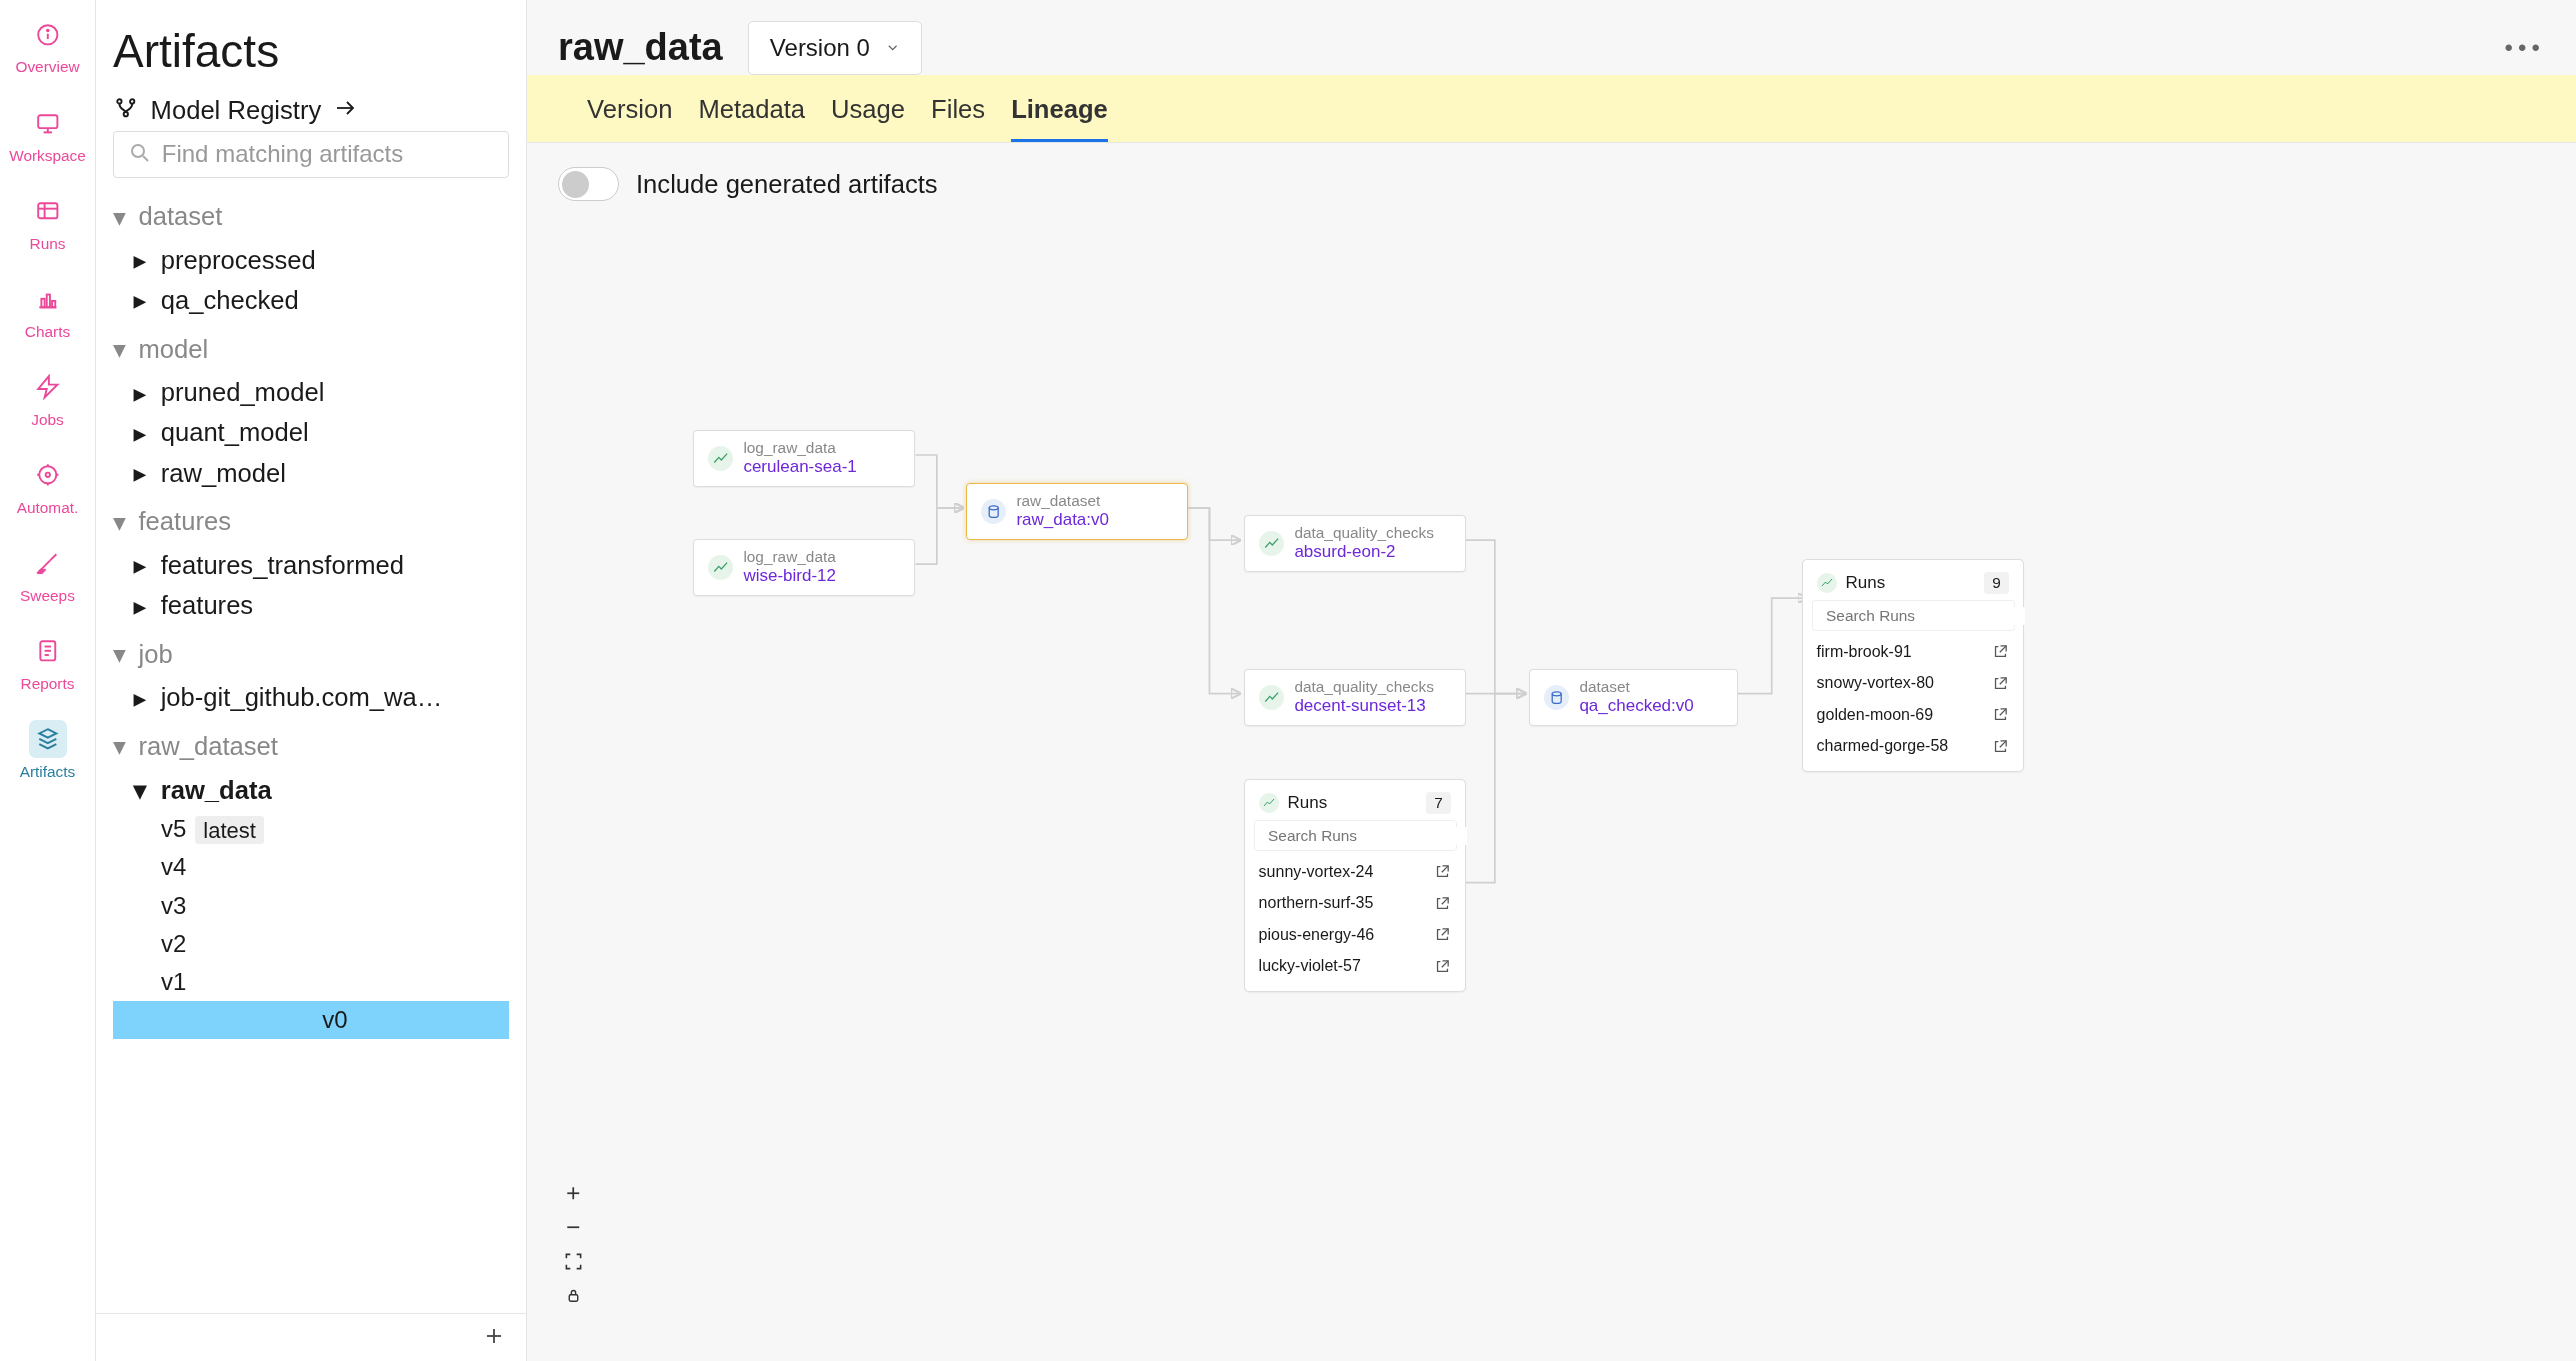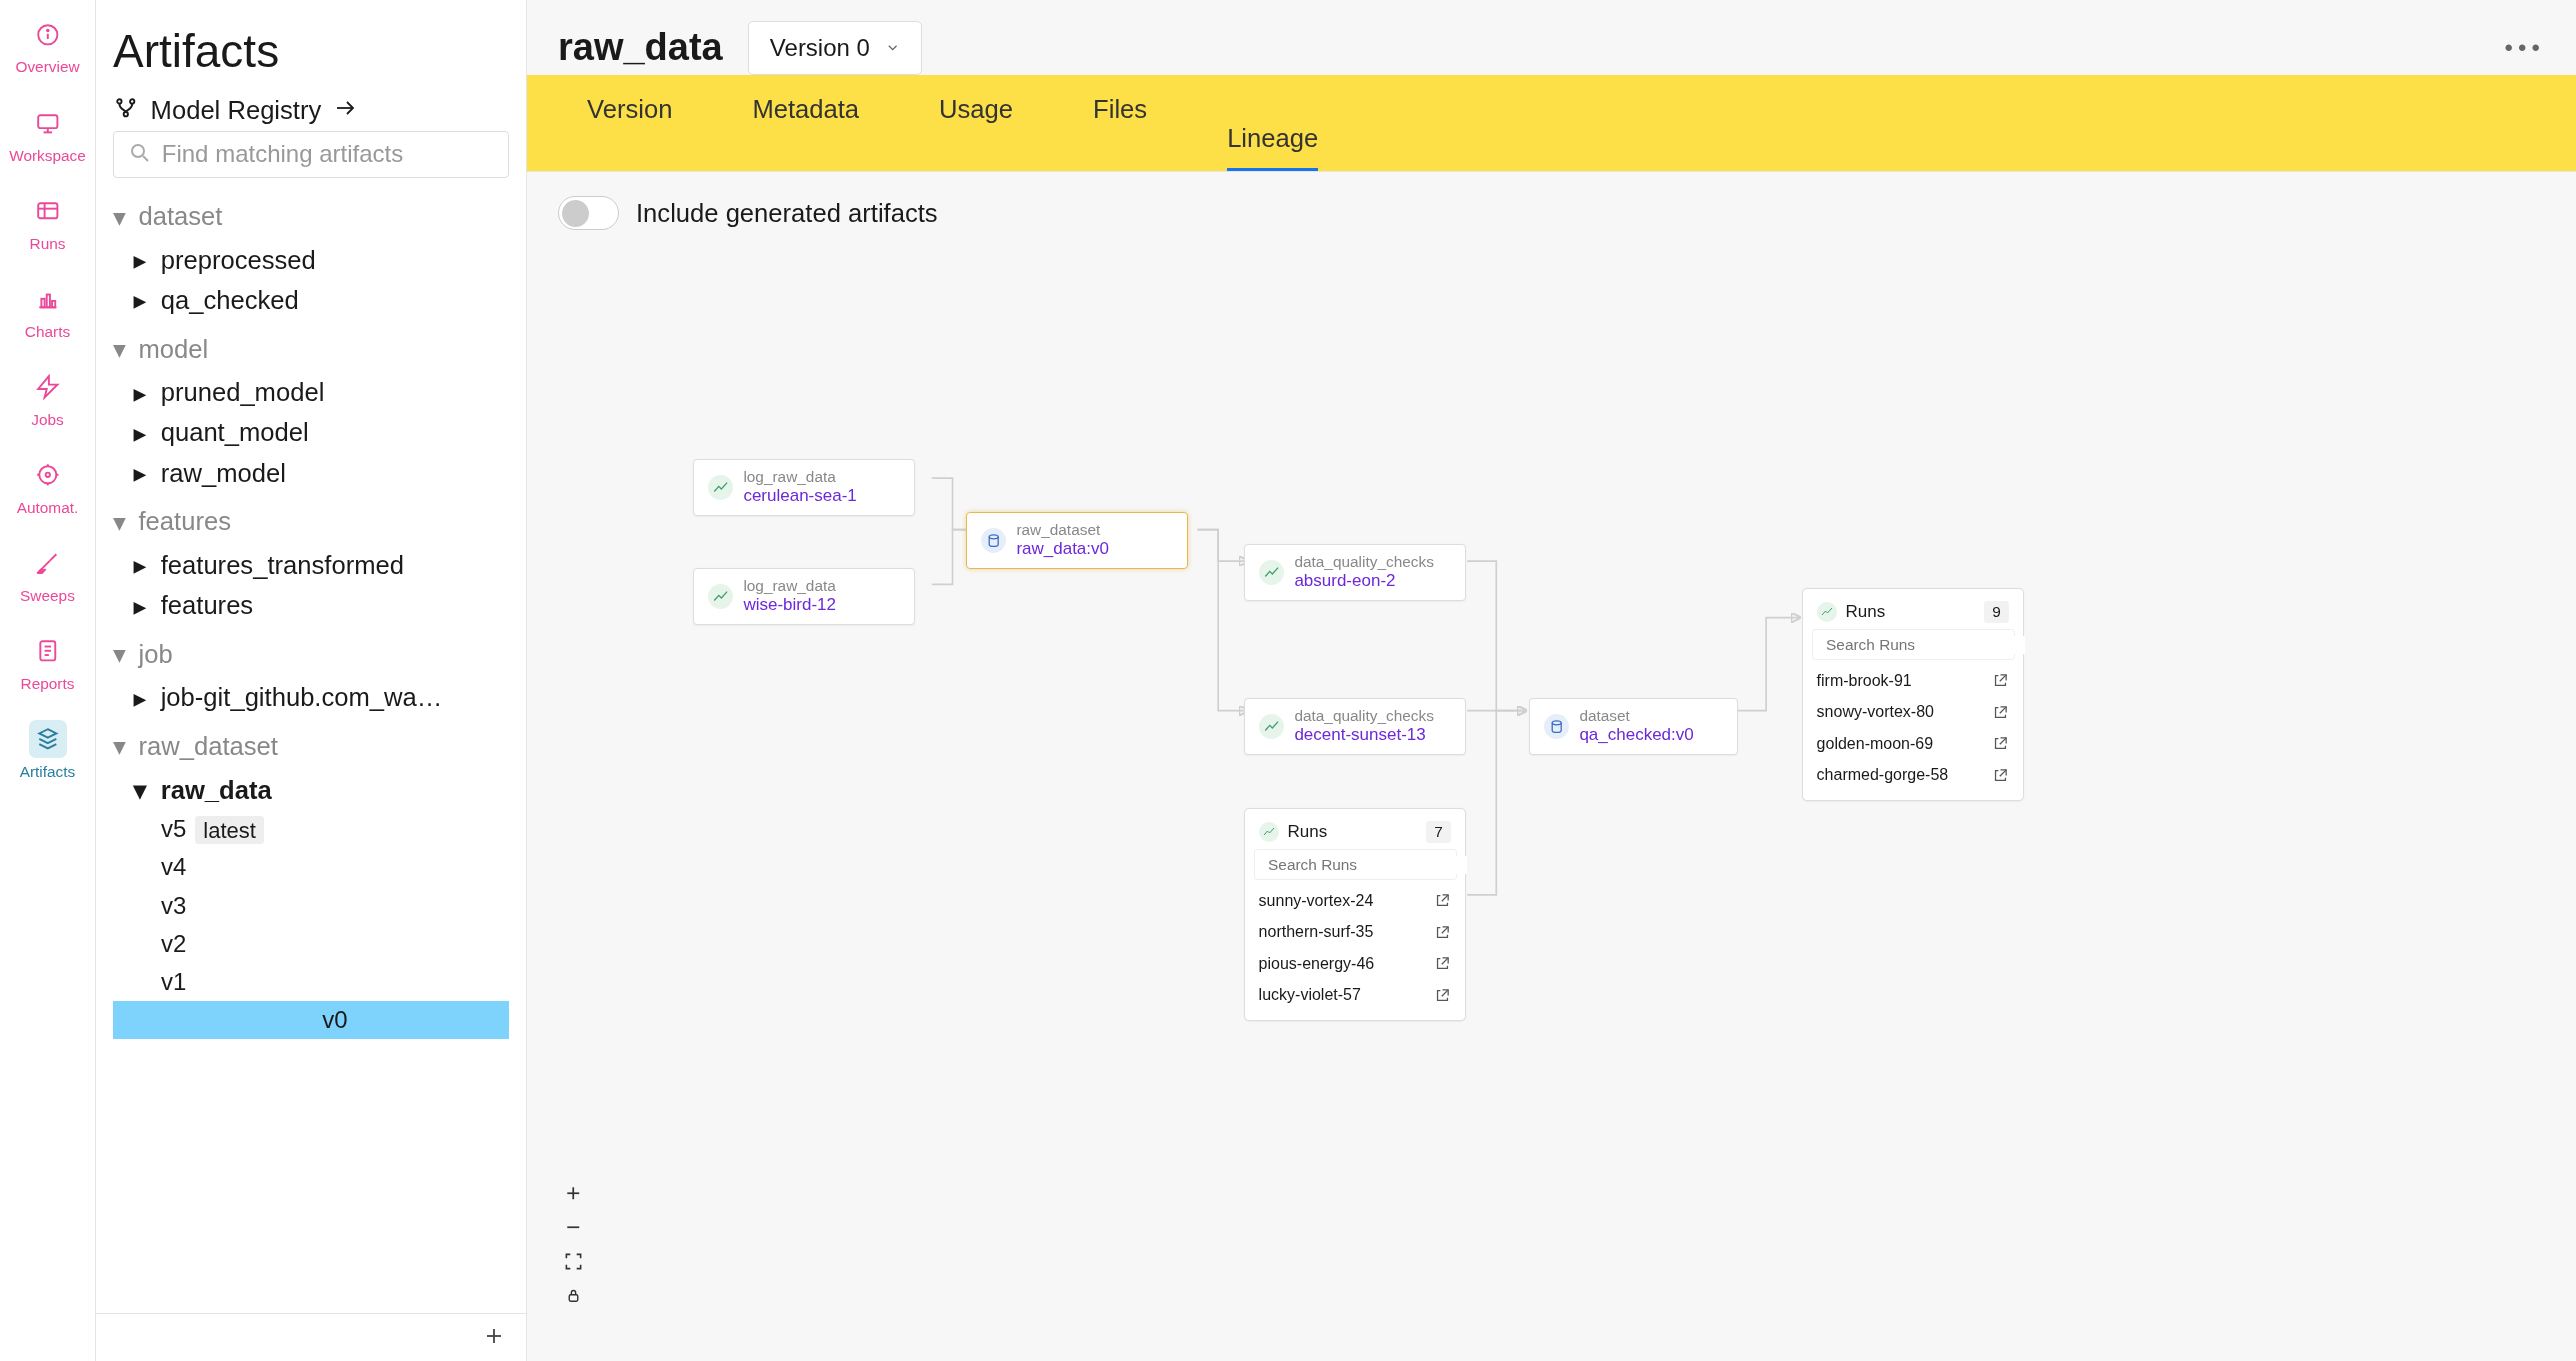--- a/index.html
+++ b/index.html
@@ -38,23 +38,23 @@
   .sidebar-footer { border-top:0.9px solid #e5e5e5; display:flex; justify-content:flex-end; padding:10.2px 20.5px; }
 
   
   .main { flex:1; display:flex; flex-direction:column; background:#f7f7f7; overflow:hidden;}
   .main-header { padding:20.5px 31px 0 31px; display:flex; align-items:center; gap:25.6px; }
   .artifact-title { font-size:38px; font-weight:600; }
   .version-selector { background:#fff; border:0.9px solid #ddd; border-radius:5.1px; padding:12px 20.5px; display:flex; align-items:center; gap:15.4px; font-size:24px; cursor:pointer;}
   .header-spacer { flex:1; }
   .dots { font-size:24px; letter-spacing:5.1px; color:#666; cursor:pointer; }
 
-  .tabs { display:flex; gap:80px; padding:20.5px 60px 0 60px; border-bottom:0.9px solid #e5e5e5; background:#fde047; }
+  .tabs { display:flex; gap:26px; padding:20.5px 60px 0 60px; border-bottom:0.9px solid #e5e5e5; background:#fef9c3; }
   .tab { font-size:25.6px; padding-bottom:15.4px; cursor:pointer; color:#333; }
-  .tab.active { border-bottom:3.4px solid #1b73e8; font-weight:400;margin-top:29px;}
+  .tab.active { border-bottom:3.4px solid #1b73e8; font-weight:700;}
 
   .toggle-row { display:flex; align-items:center; gap:17px; padding:24px 31px; }
   .toggle { width:61px; height:34px; border-radius:17px; border:0.9px solid #ccc; background:#fff; position:relative; cursor:pointer;}
   .toggle .knob { position:absolute; left:2.6px; top:2.6px; width:27px; height:27px; border-radius:50%; background:#ccc;}
   .toggle-label { font-size:25.6px; }
 
   .canvas { flex:1; position:relative; overflow:hidden; background:#f7f7f7;}
   .canvas-controls { position:absolute; left:31px; bottom:51px; display:flex; flex-direction:column; gap:5.1px; }
   .canvas-controls .cbtn { width:31px; height:29px; display:flex; align-items:center; justify-content:center; cursor:pointer; }
 

